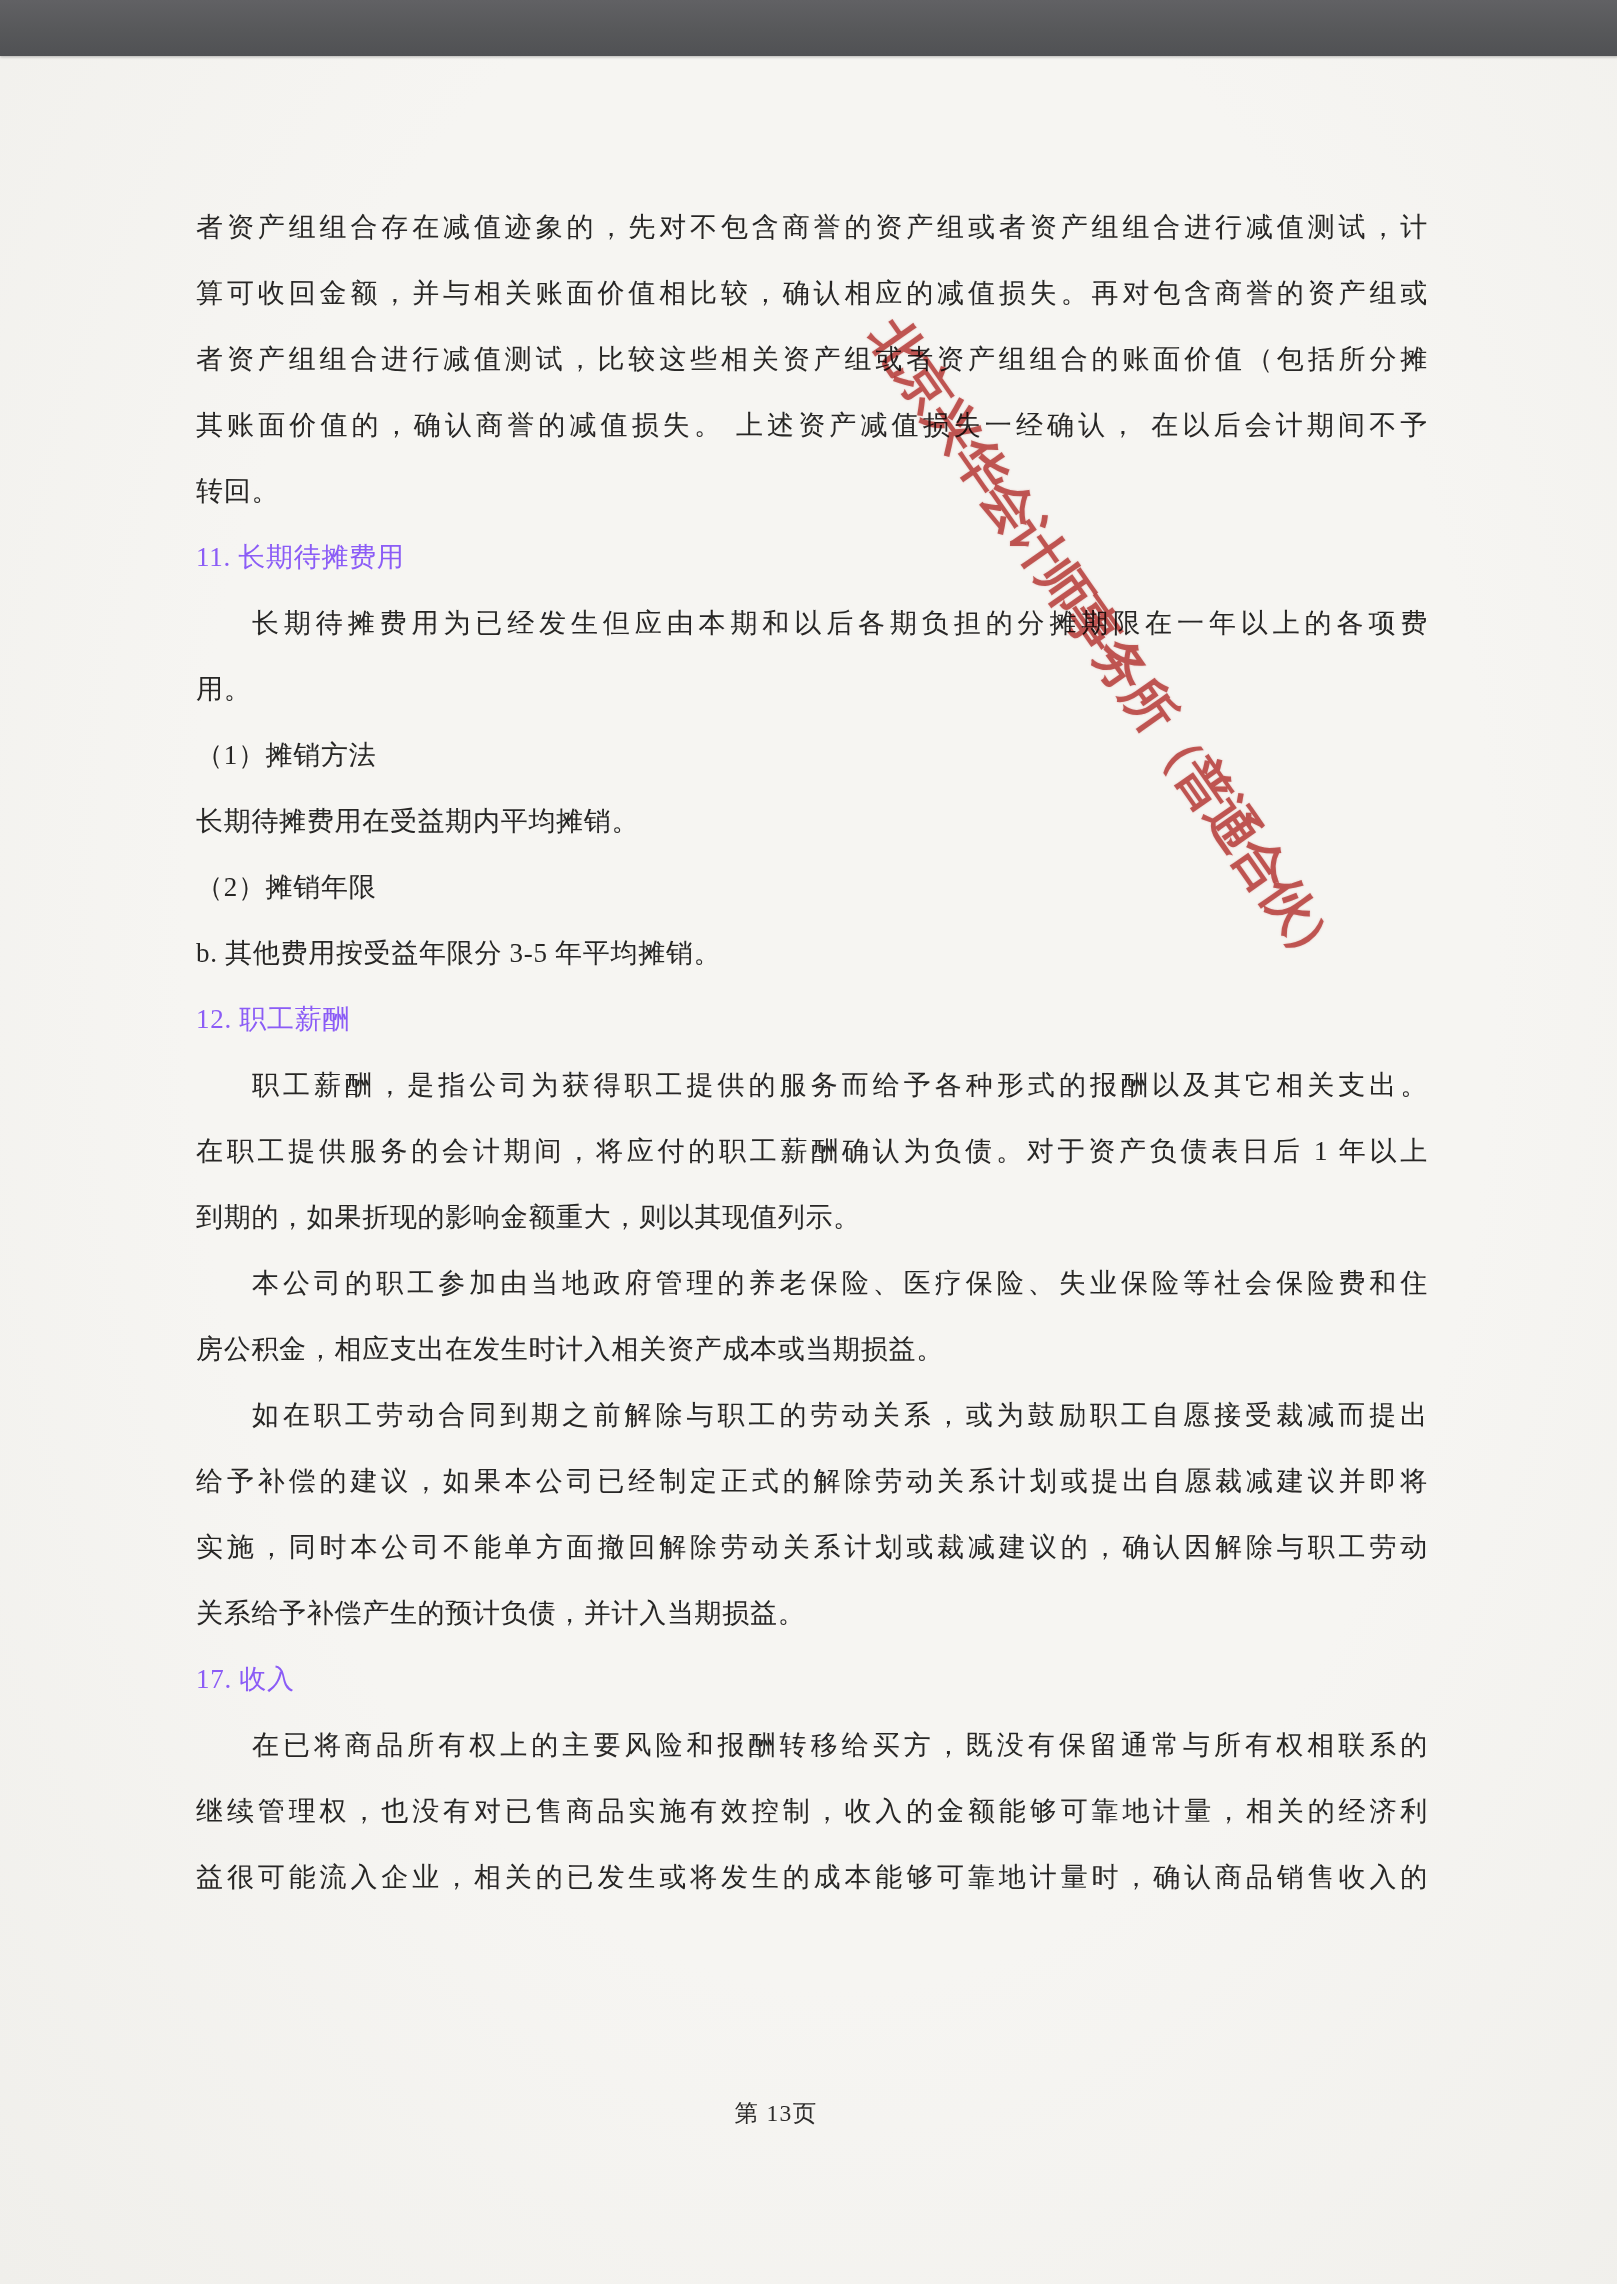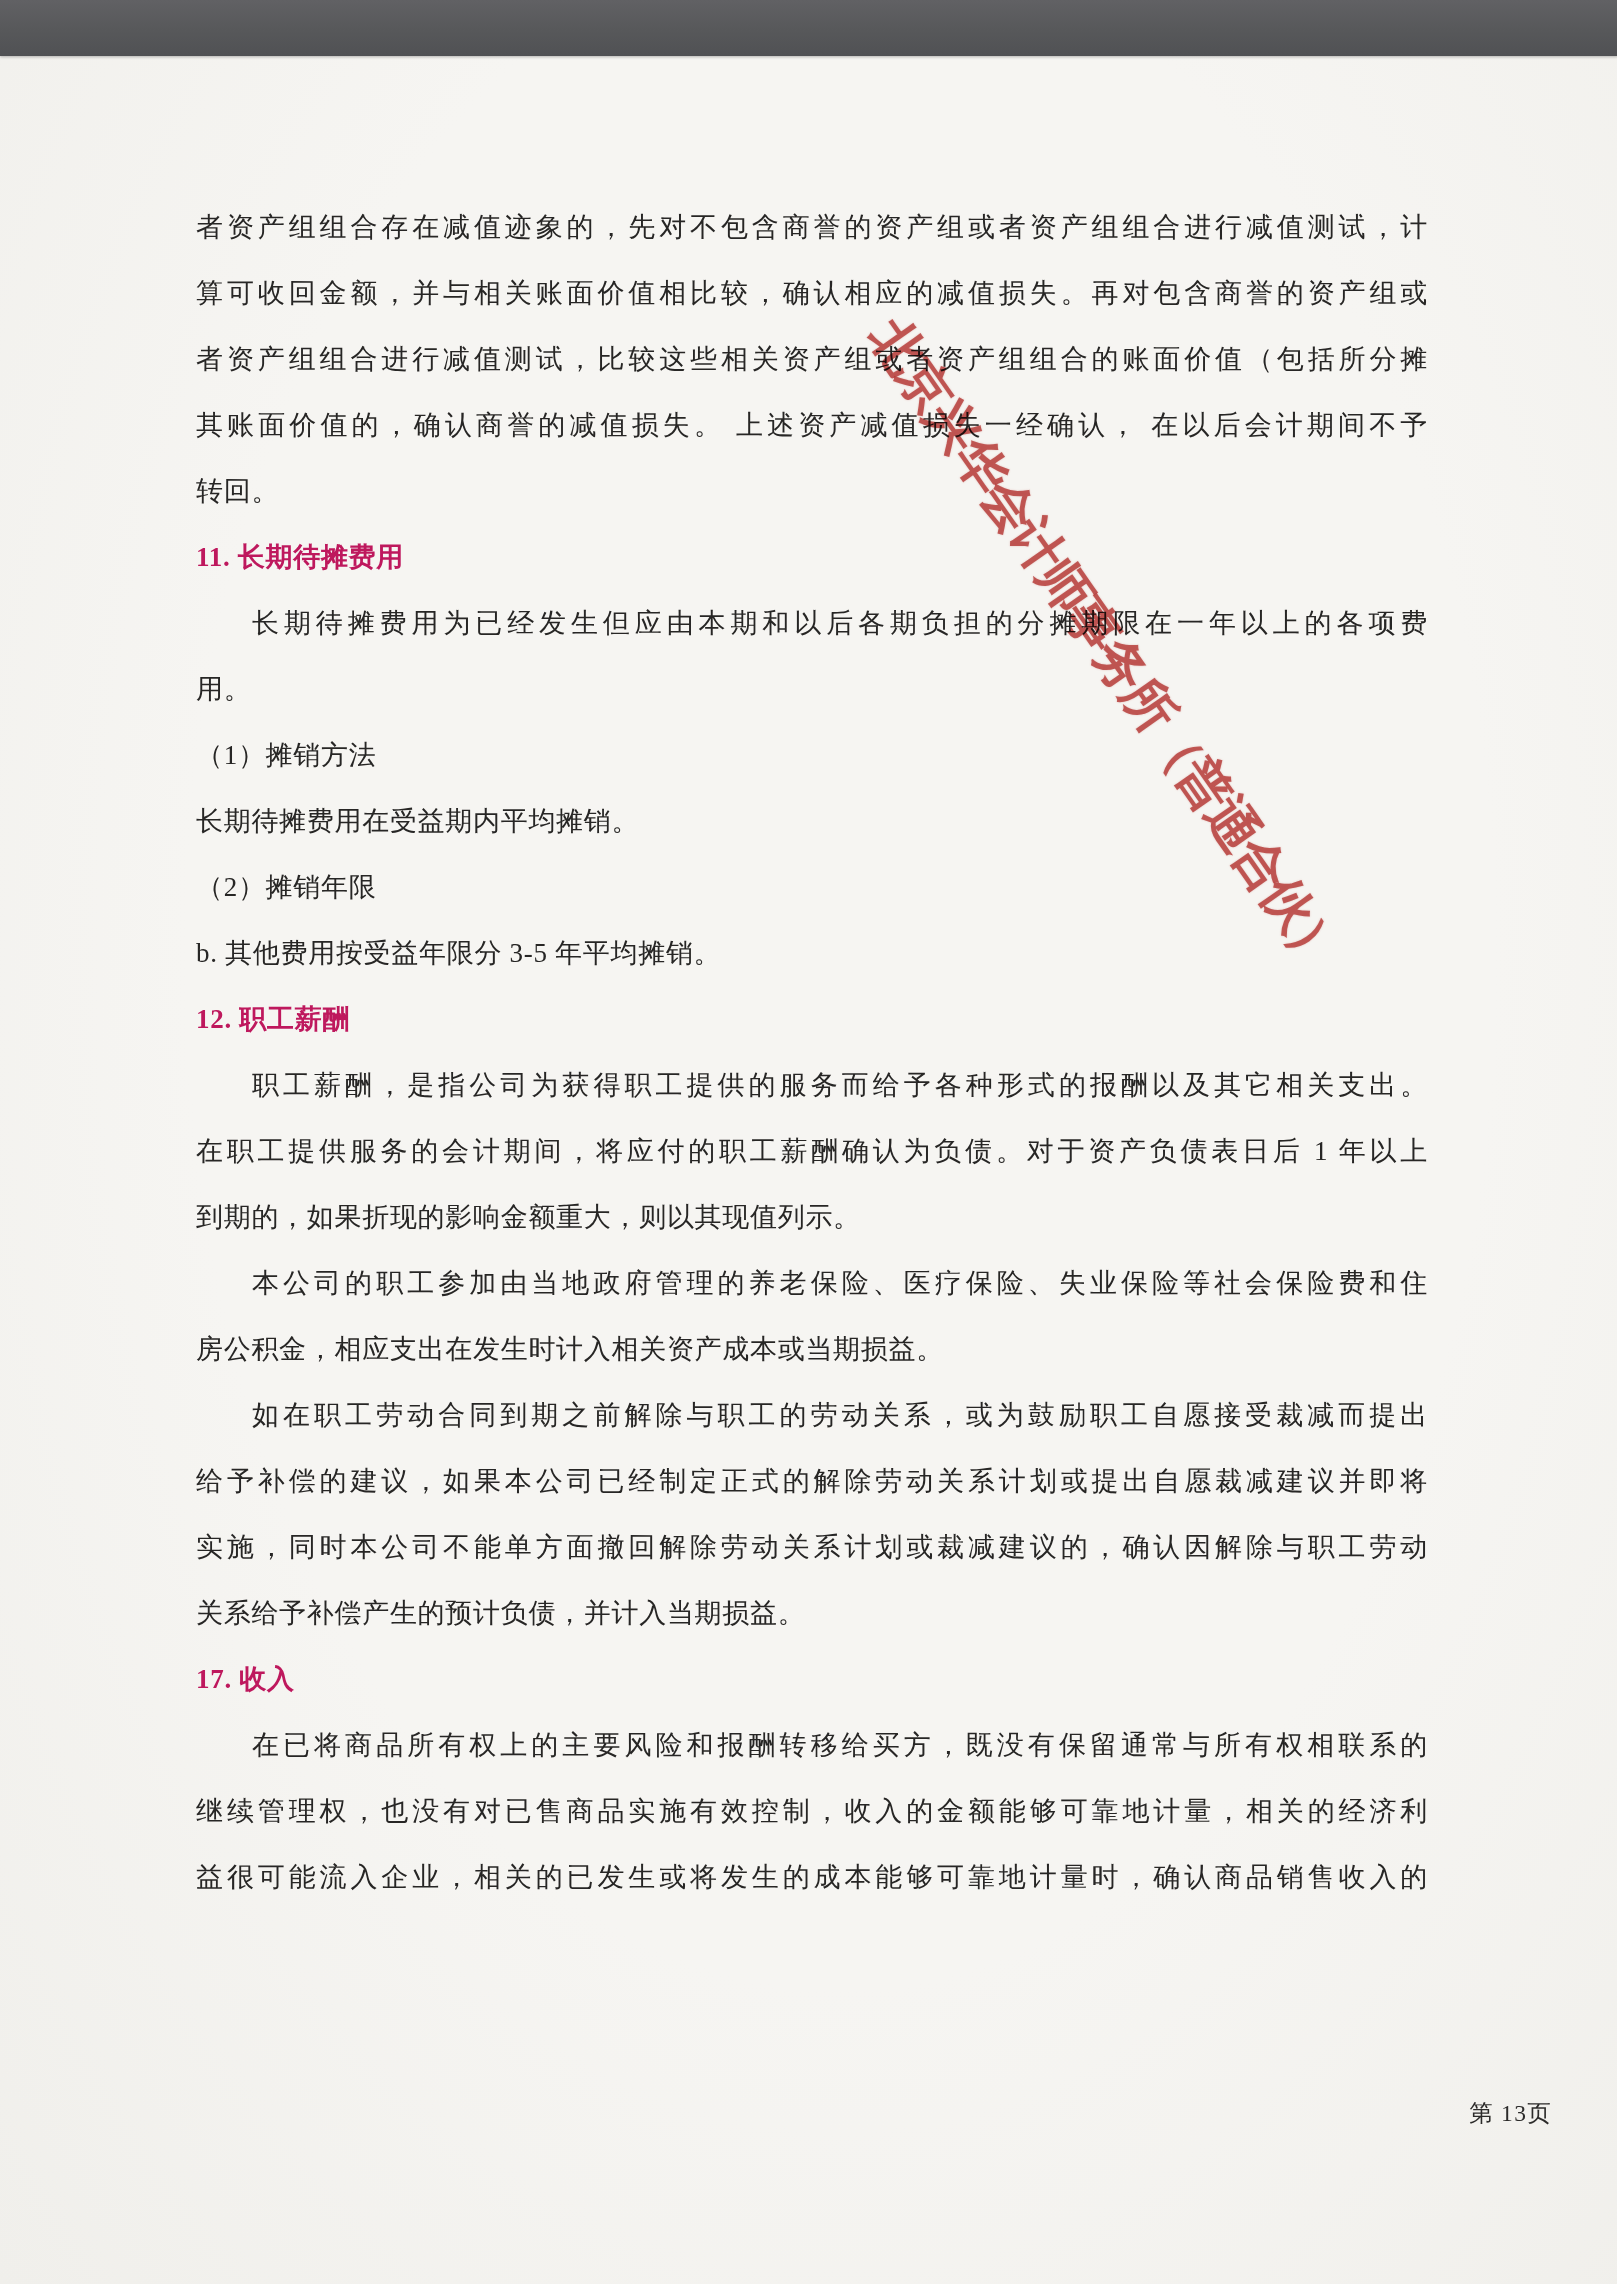--- a/index.html
+++ b/index.html
@@ -44,22 +44,22 @@
     text-align-last: justify;
   }
   .end {
     text-align: left;
     text-align-last: left;
   }
   .indent {
     text-indent: 56px;
   }
   .heading {
-    font-weight: 700;
-    color: #be185d;
+    font-weight: 400;
+    color: #8b5cf6;
   }
   .stamp {
     position: absolute;
     left: 911px;
     top: 305px;
     transform: rotate(55deg);
     transform-origin: 0 0;
     white-space: nowrap;
     font-size: 52px;
     font-weight: 700;
@@ -68,21 +68,21 @@
     mix-blend-mode: multiply;
     text-shadow: 0 0 2px rgba(189, 62, 60, 0.30);
   }
   .footer {
     position: absolute;
     top: 2094px;
     left: 0;
     width: 1552px;
     height: 39px;
     line-height: 39px;
-    text-align: right;
+    text-align: center;
     font-size: 23.5px;
     color: #2c2b2a;
     letter-spacing: 1.3px;
   }
 </style>
 </head>
 <body>
 
 <div class="scan-band"></div>
 

